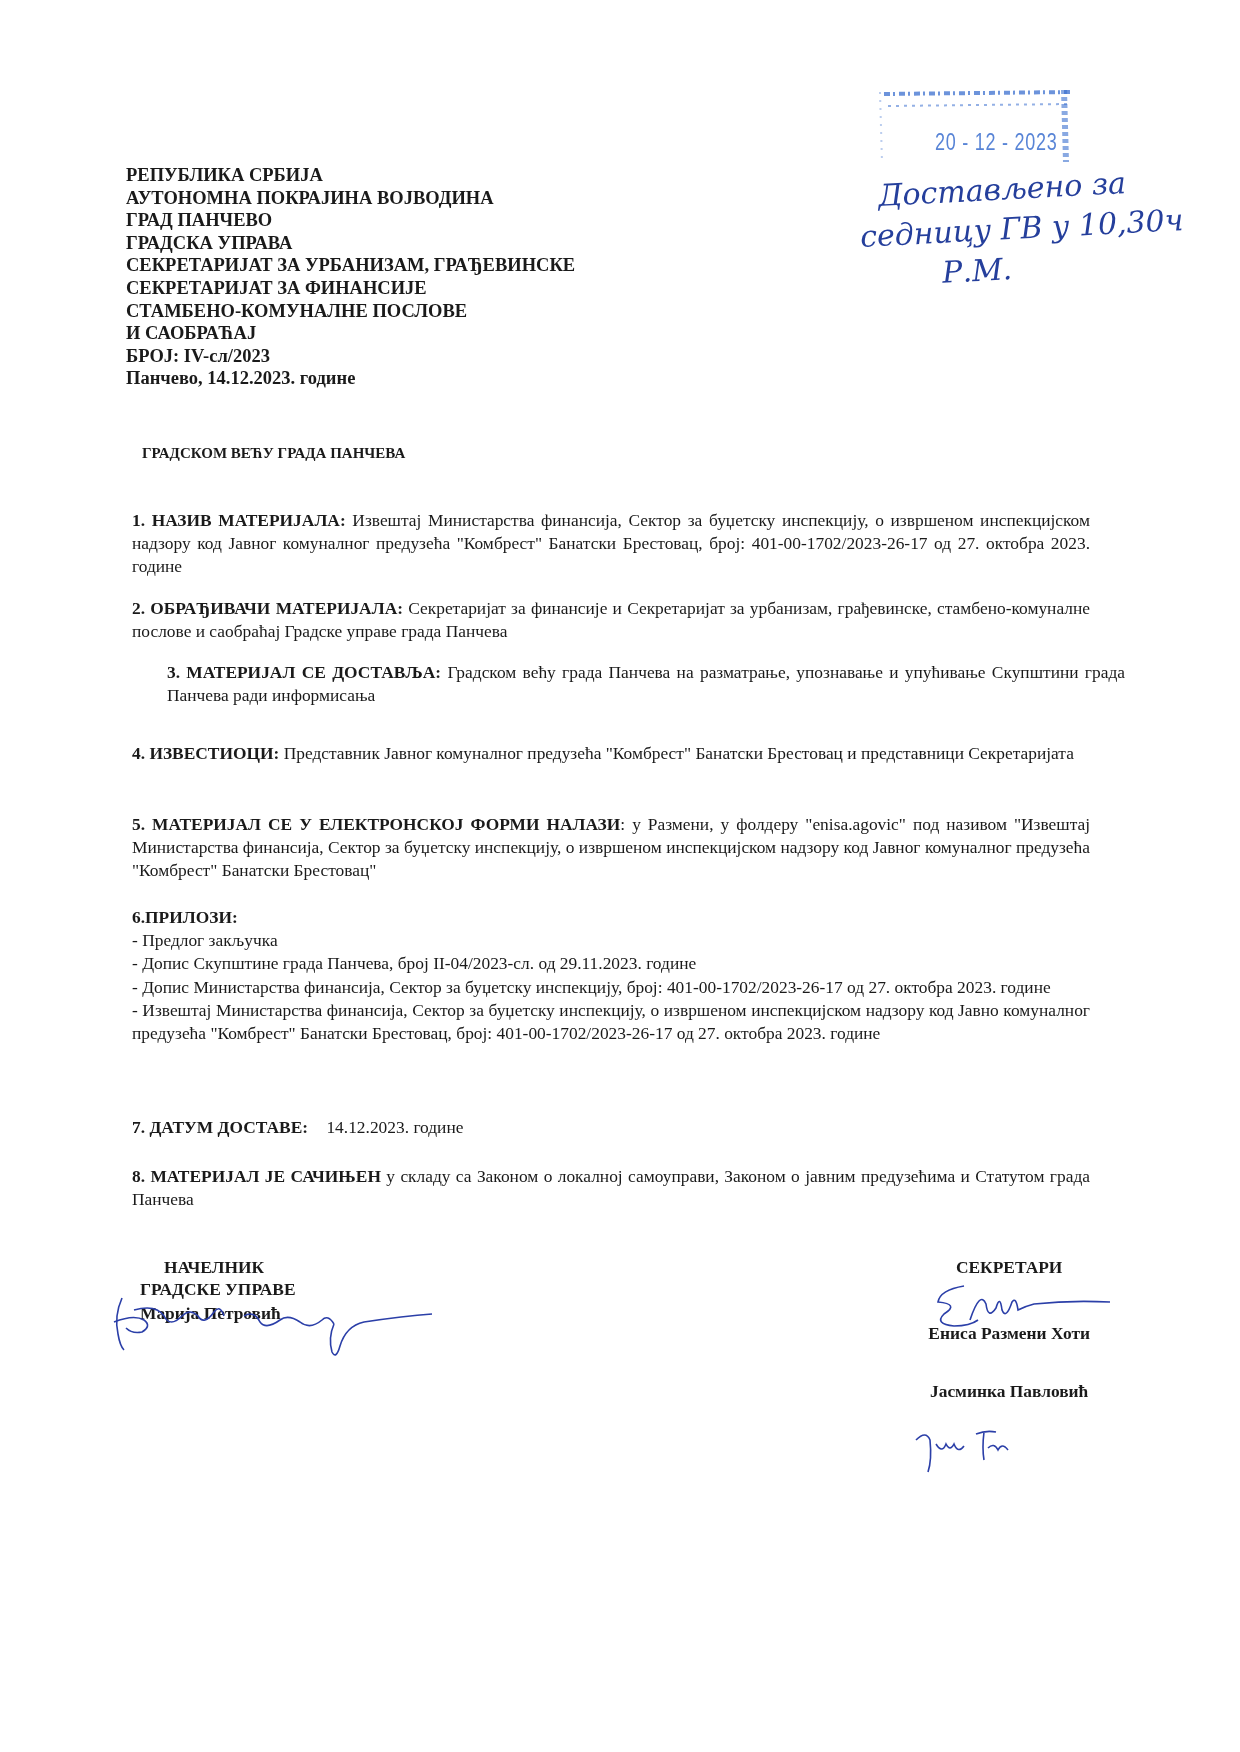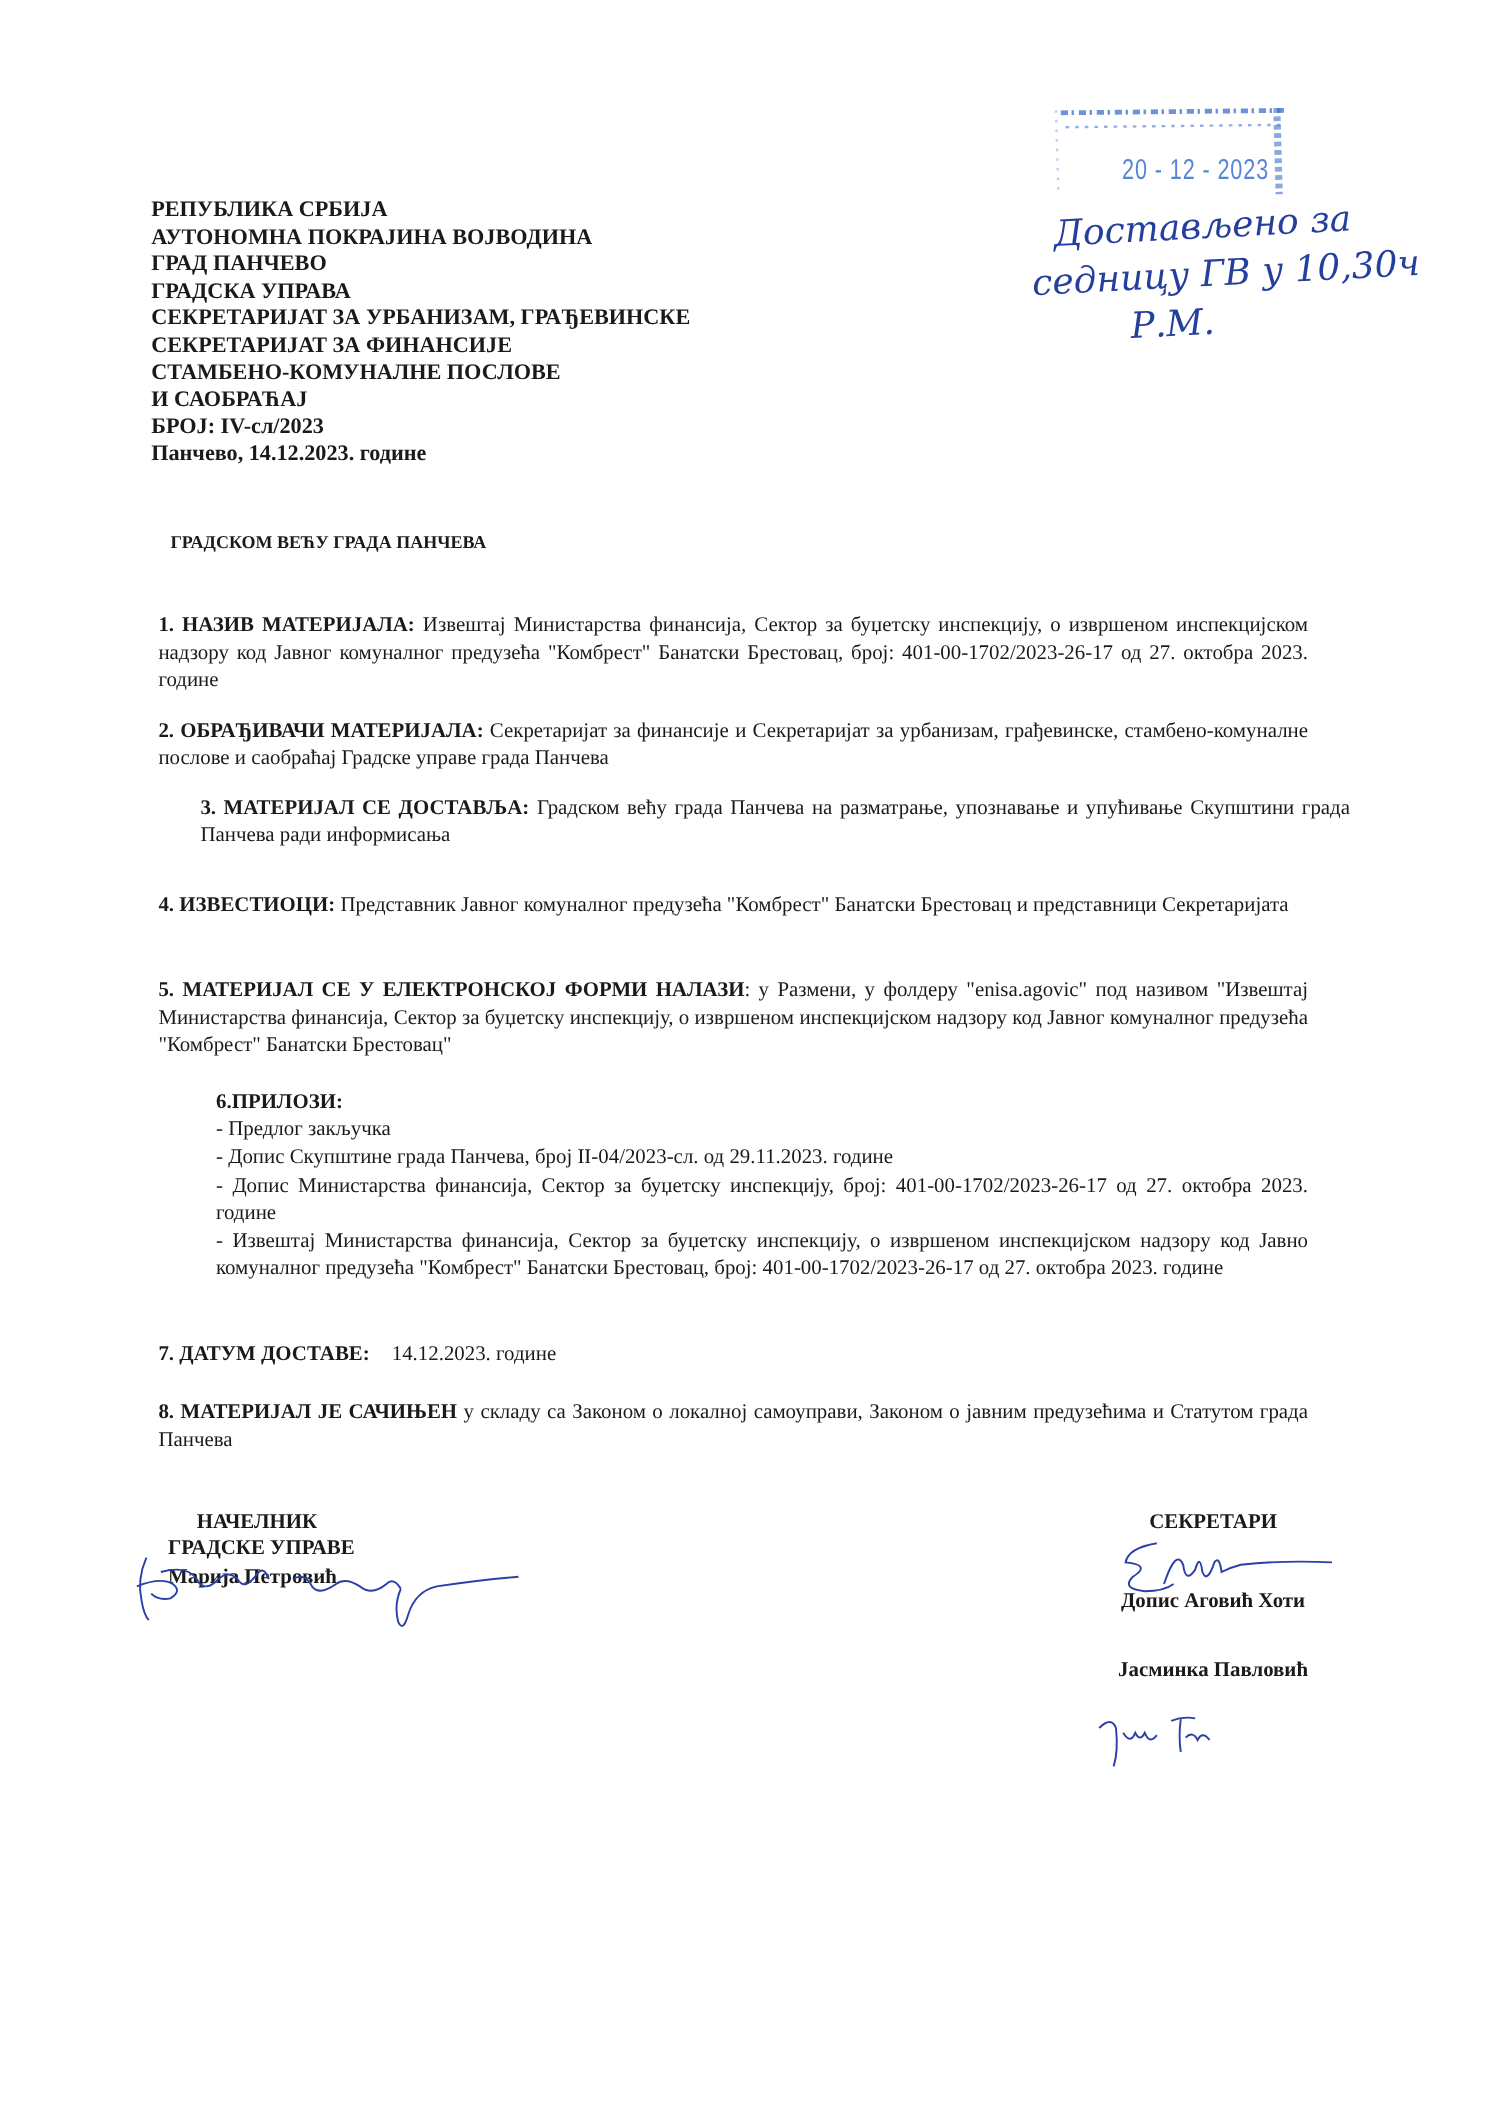--- a/index.html
+++ b/index.html
@@ -4,21 +4,21 @@
 <style>
   html, body { margin: 0; padding: 0; background: #ffffff; }
   body { width: 1240px; height: 1752px; position: relative; overflow: hidden;
          font-family: "Liberation Serif", serif; color: #1a1a1a; }
   .abs { position: absolute; }
   .hdr { left: 126px; top: 164px; font-weight: bold; font-size: 18.5px; line-height: 22.6px; }
   .hdr div { white-space: nowrap; }
   .addressee { left: 142px; top: 445px; font-weight: bold; font-size: 15px; }
   .sec { left: 132px; width: 958px; font-size: 17.4px; line-height: 23.2px; text-align: justify; }
   .sec b { font-weight: bold; }
-  .sec .ln { display: block; margin-left: 48px; }
+  .sec .ln { display: block; }
   .sign-left { left: 136px; top: 1256px; font-weight: bold; font-size: 17.4px; line-height: 22px; }
   .sign-right { right: 150px; top: 1256px; font-weight: bold; font-size: 17.4px; line-height: 22px; text-align: center; }
   .stamp { left: 874px; top: 82px; width: 202px; height: 80px; }
   .stamp-date { left: 935px; top: 128px; color: #3b6fcf; font-family: "Liberation Sans", sans-serif; font-size: 24px; letter-spacing: 1px; transform: scaleX(0.75); transform-origin: left; opacity: 0.85; }
   .handnote { left: 880px; top: 168px; color: #253f9c; font-family: "DejaVu Serif", serif; font-style: italic; font-size: 30px; line-height: 40px; transform: rotate(-3deg); }
   svg.sig { position: absolute; overflow: visible; }
 </style>
 </head>
 <body>
 
@@ -103,21 +103,21 @@
 <svg class="sig" width="330" height="80" style="left:104px; top:1286px;">
   <path d="M18 12 Q10 30 14 48 Q16 60 20 64" stroke="#2b3fa8" stroke-width="1.6" fill="none"></path>
   <path d="M10 36 Q30 28 40 34 Q48 40 38 46 Q28 48 22 42" stroke="#2b3fa8" stroke-width="1.6" fill="none"></path>
   <path d="M30 24 Q52 18 60 30 Q66 42 78 30 Q86 22 94 30 Q100 40 110 26 Q116 18 120 30" stroke="#2b3fa8" stroke-width="1.6" fill="none"></path>
   <path d="M140 30 Q150 24 156 36 Q162 44 176 34 Q184 28 196 36 Q206 44 218 34 Q224 28 230 38" stroke="#2b3fa8" stroke-width="1.6" fill="none"></path>
   <path d="M230 38 Q224 52 228 66 Q232 74 236 60 Q242 40 260 36 Q300 30 328 28" stroke="#2b3fa8" stroke-width="1.6" fill="none"></path>
 </svg>
 
 <div class="abs sign-right">
   <div>СЕКРЕТАРИ</div>
-  <div style="margin-top:44px;">Допис Аговић Хоти</div>
+  <div style="margin-top:44px;">Ениса Размени Хоти</div>
   <div style="margin-top:36px;">Јасминка Павловић</div>
 </div>
 <svg class="sig" width="200" height="70" style="left:930px; top:1280px;">
   <path d="M34 6 Q10 10 8 22 Q30 24 14 34 Q4 44 24 46 Q40 46 48 40" stroke="#2b3fa8" stroke-width="1.6" fill="none"></path>
   <path d="M40 40 Q50 10 56 24 Q58 40 66 28 Q70 14 72 30 Q76 40 82 22 Q86 16 88 30 Q96 26 104 24 Q140 20 180 22" stroke="#2b3fa8" stroke-width="1.6" fill="none"></path>
 </svg>
 <svg class="sig" width="120" height="60" style="left:912px; top:1424px;">
   <path d="M4 16 Q14 6 18 16 Q20 36 16 48" stroke="#2b3fa8" stroke-width="1.6" fill="none"></path>
   <path d="M24 20 Q30 30 34 20 Q38 28 42 20 Q46 30 52 22" stroke="#2b3fa8" stroke-width="1.6" fill="none"></path>
   <path d="M64 10 Q74 6 84 8 M72 8 Q70 24 72 36 M76 24 Q82 18 86 26 Q90 18 96 26" stroke="#2b3fa8" stroke-width="1.6" fill="none"></path>

